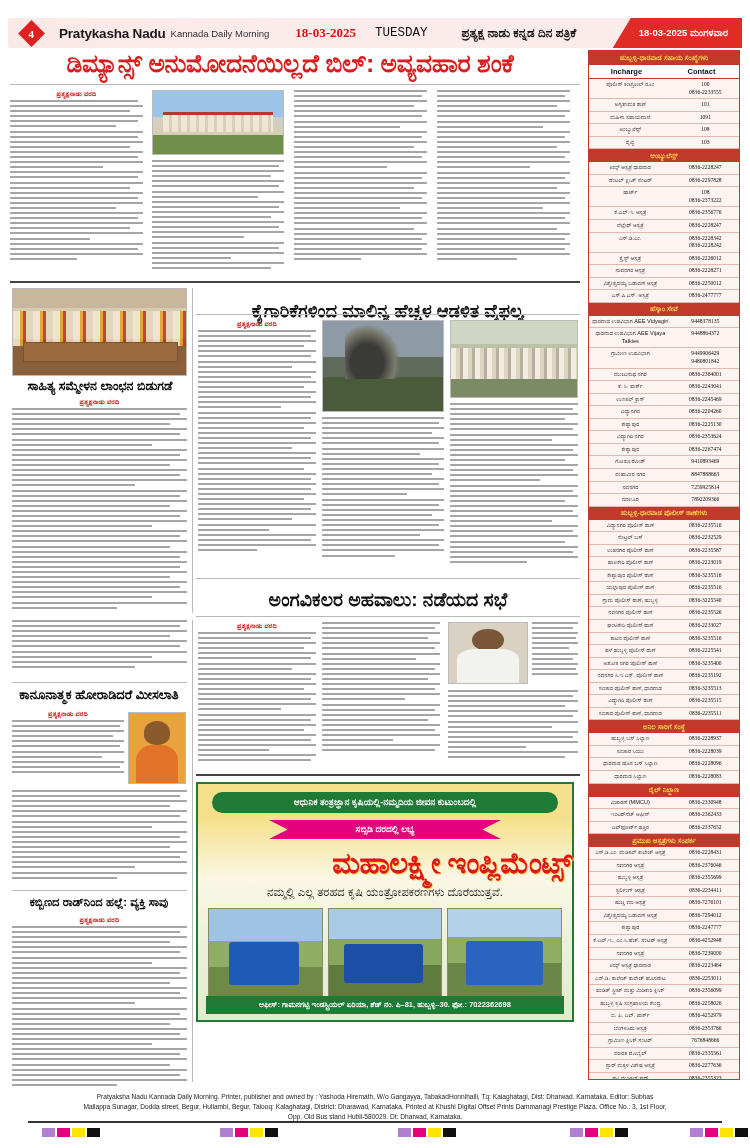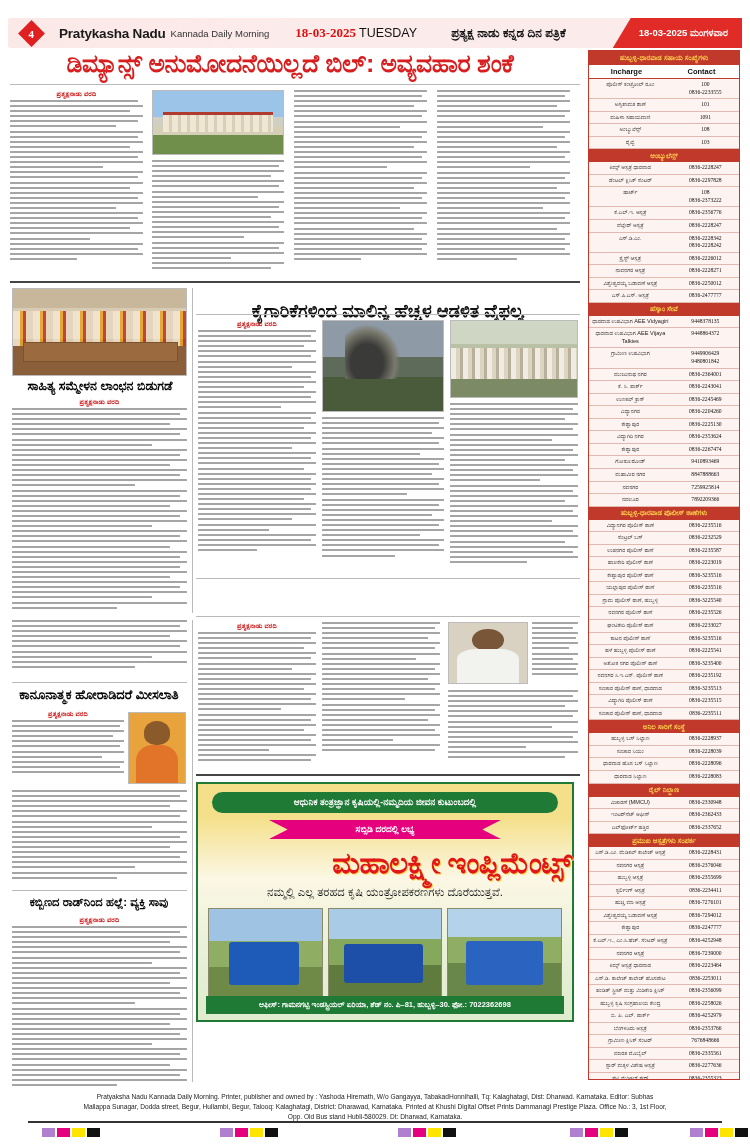--- a/index.html
+++ b/index.html
@@ -22,21 +22,21 @@
     margin-left:14px;display:flex;align-items:center;justify-content:center;
     flex:none;
   }
   .pagebadge span{
     transform:rotate(-45deg); color:#fff; font-size:11px; font-weight:bold;
     font-family:"Liberation Serif",serif;
   }
   .mh-title{ margin-left:18px; font-size:13.5px; font-weight:bold; color:#1a1a1a; letter-spacing:-.2px;}
   .mh-sub{ margin-left:5px; font-size:9.5px; color:#333; }
   .mh-date{ margin-left:26px; font-size:13px; font-weight:bold; color:#d11; font-family:"Liberation Serif",serif;}
-  .mh-day{ margin-left:3px; font-size:12.5px; color:#111; font-family:Liberation Sans, sans-serif;}
+  .mh-day{ margin-left:19px; font-size:12.5px; color:#111; font-family:Liberation Mono, monospace;}
   .mh-kan{ margin-left:34px; font-size:12px; font-weight:bold; color:#111; }
   .mh-redtag{
     margin-left:auto; height:30px; background:#e12b26; color:#fff;
     display:flex;align-items:center; padding:0 14px 0 26px; font-size:9.5px; font-weight:bold;
     clip-path: polygon(18px 0, 100% 0, 100% 100%, 0 100%);
   }
 
   
   .hl-main{
     position:absolute; left:10px; top:50px; width:560px;
@@ -534,20 +534,21 @@
         <div class="ln s90"></div>
       <div class="ln s100"></div>
         <div class="ln s96"></div>
         <div class="ln s100"></div>
         <div class="ln s60"></div>
     </div>
   </div>
 
   <div class="rule" style="left:196px; top:578px; width:384px; height:1px;"></div>
 
+  <div class="hl-sec" style="left:196px; top:590px; width:384px; font-size:19px; color:#111;">ಅಂಗವಿಕಲರ ಅಹವಾಲು: ನಡೆಯದ ಸಭೆ</div>
   <div class="rule" style="left:196px; top:616px; width:384px; height:1px;"></div>
 
   <div class="col" style="left:198px; top:622px; width:118px; height:145px;">
     <div class="byline">ಪ್ರತ್ಯಕ್ಷನಾಡು ವರದಿ</div>
     <div class="lines">
       <div class="ln s100"></div>
         <div class="ln s96"></div>
         <div class="ln s100"></div>
         <div class="ln s90"></div>
       <div class="ln s100"></div>

